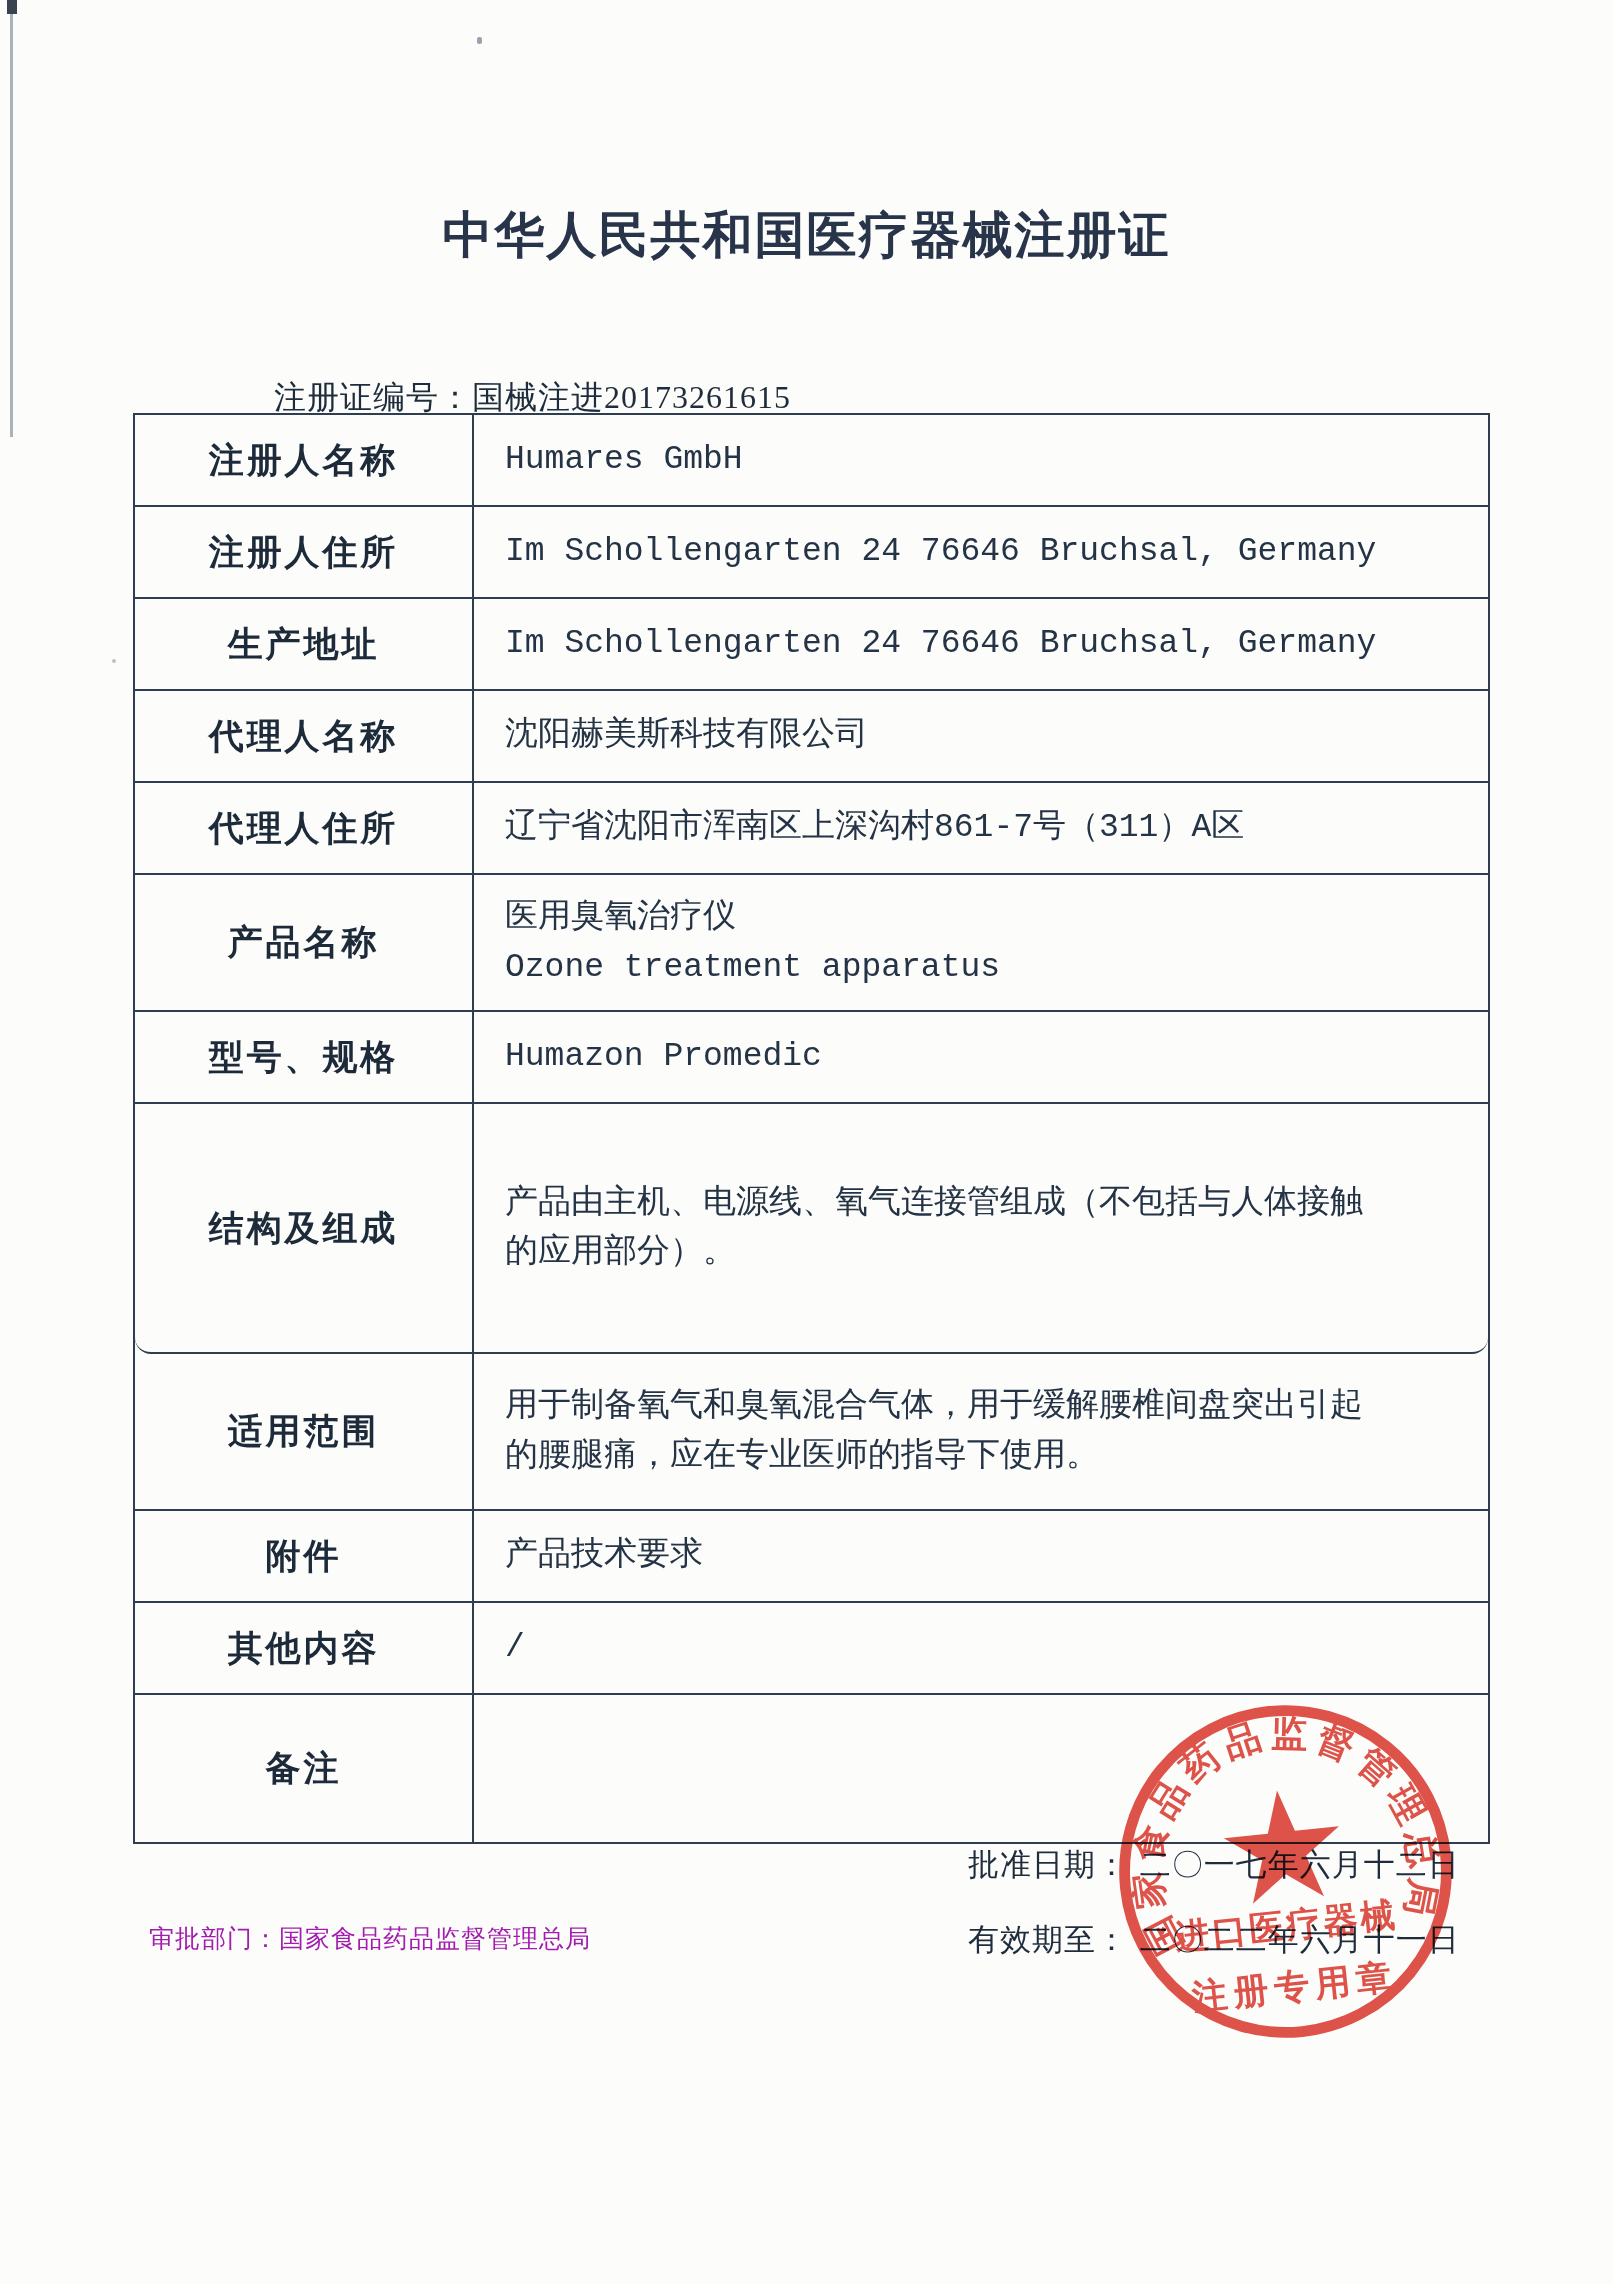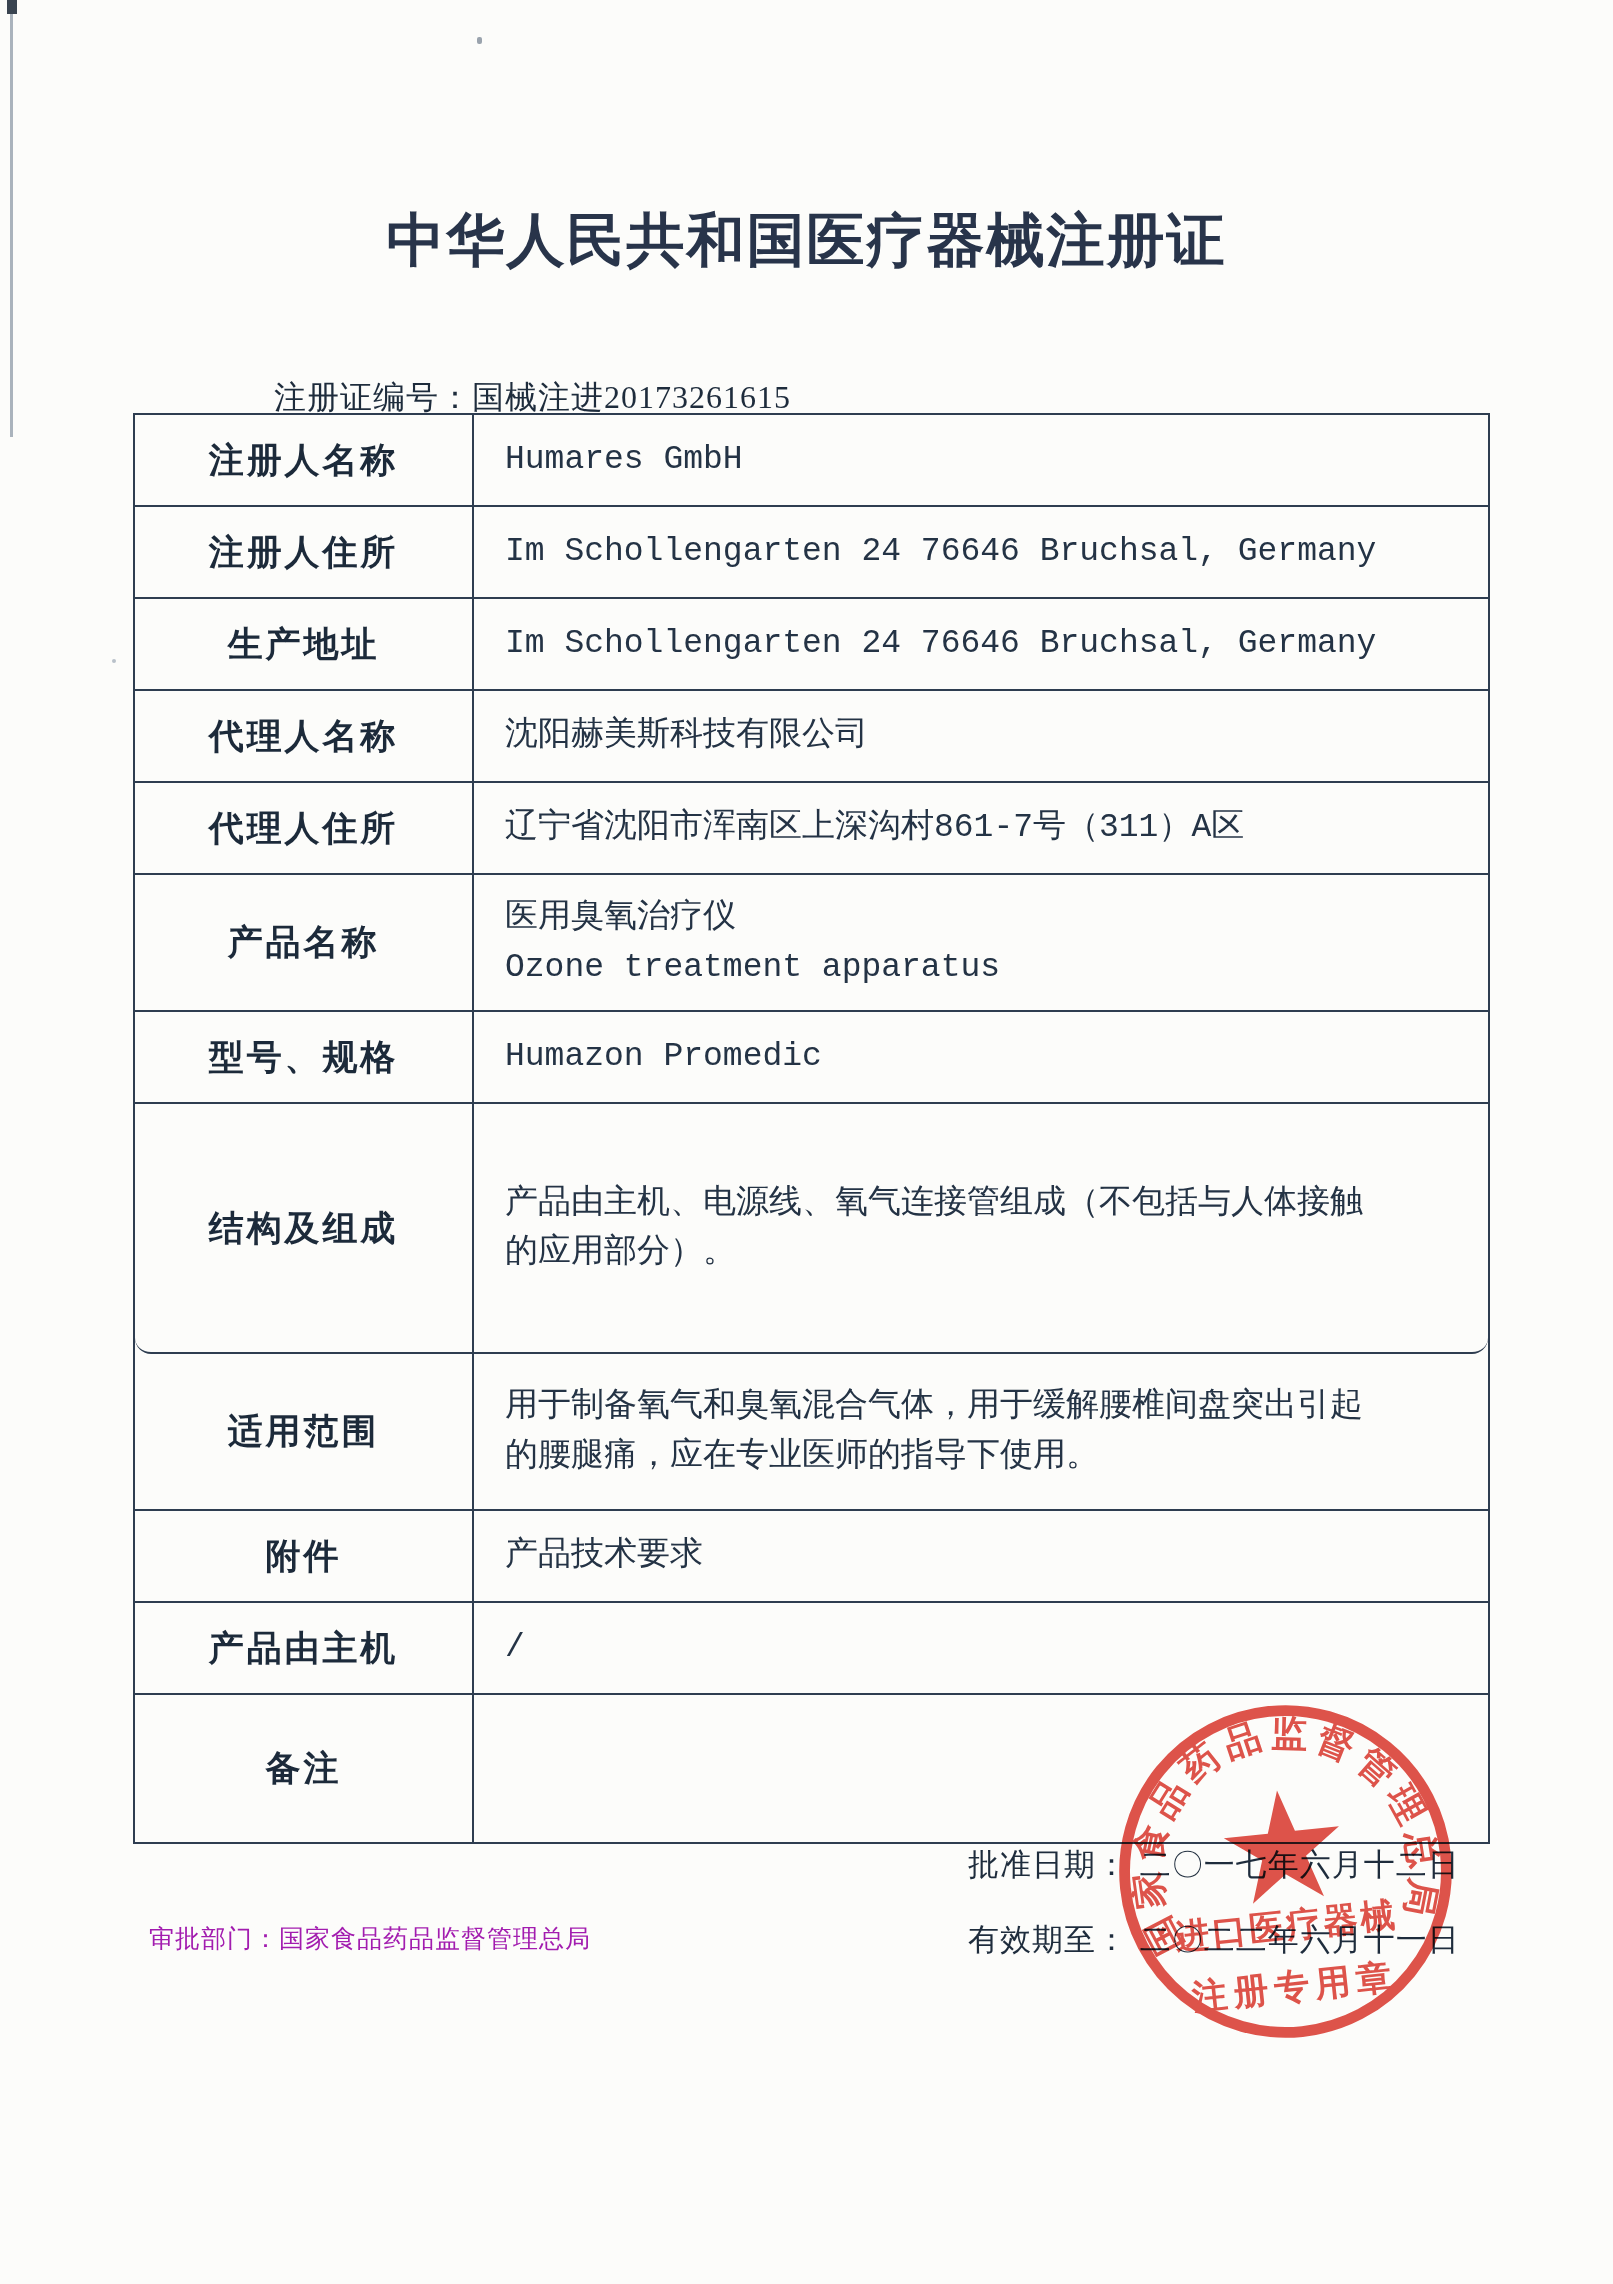--- a/index.html
+++ b/index.html
@@ -16,21 +16,21 @@
   
   .artifact-vline{position:absolute;left:9.8px;top:0;width:2.9px;height:437px;background:#aab3bc;}
   .artifact-corner{position:absolute;left:6.9px;top:0;width:9.8px;height:13.7px;background:#3a4450;}
   .artifact-speck1{position:absolute;left:477px;top:37px;width:4.9px;height:6.9px;background:#9aa3ad;border-radius:2px;}
   .artifact-speck2{position:absolute;left:112px;top:659px;width:3.9px;height:3.9px;background:#b9c1c9;border-radius:2px;}
 
   .title{
     position:absolute;left:0;top:202px;width:100%;
     text-align:center;
     font-family:"Liberation Sans","DejaVu Sans",sans-serif;
-    font-weight:700;font-size:58px;letter-spacing:2px;color:#28344a;
+    font-weight:700;font-size:50px;letter-spacing:2px;color:#28344a;
   }
   .reg-line{
     position:absolute;left:274px;top:376px;
     font-size:32px;color:#1e2c3c;letter-spacing:1px;
   }
   .cert-table{
     position:absolute;left:133px;top:413px;width:1357px;
     border:2.9px solid #2e3d50;
   }
   .trow{display:flex;border-bottom:2px solid #2e3d50;}
@@ -131,21 +131,21 @@
     <div class="trow">
       <div class="cell-label">适用范围</div>
       <div class="cell-value">用于制备氧气和臭氧混合气体，用于缓解腰椎间盘突出引起
 的腰腿痛，应在专业医师的指导下使用。</div>
     </div>
     <div class="trow">
       <div class="cell-label">附件</div>
       <div class="cell-value">产品技术要求</div>
     </div>
     <div class="trow">
-      <div class="cell-label">产品由主机</div>
+      <div class="cell-label">其他内容</div>
       <div class="cell-value">/</div>
     </div>
     <div class="trow">
       <div class="cell-label">备注</div>
       <div class="cell-value"></div>
     </div>
   </div>
 
   <div class="footer-dept">审批部门：国家食品药品监督管理总局</div>
 

